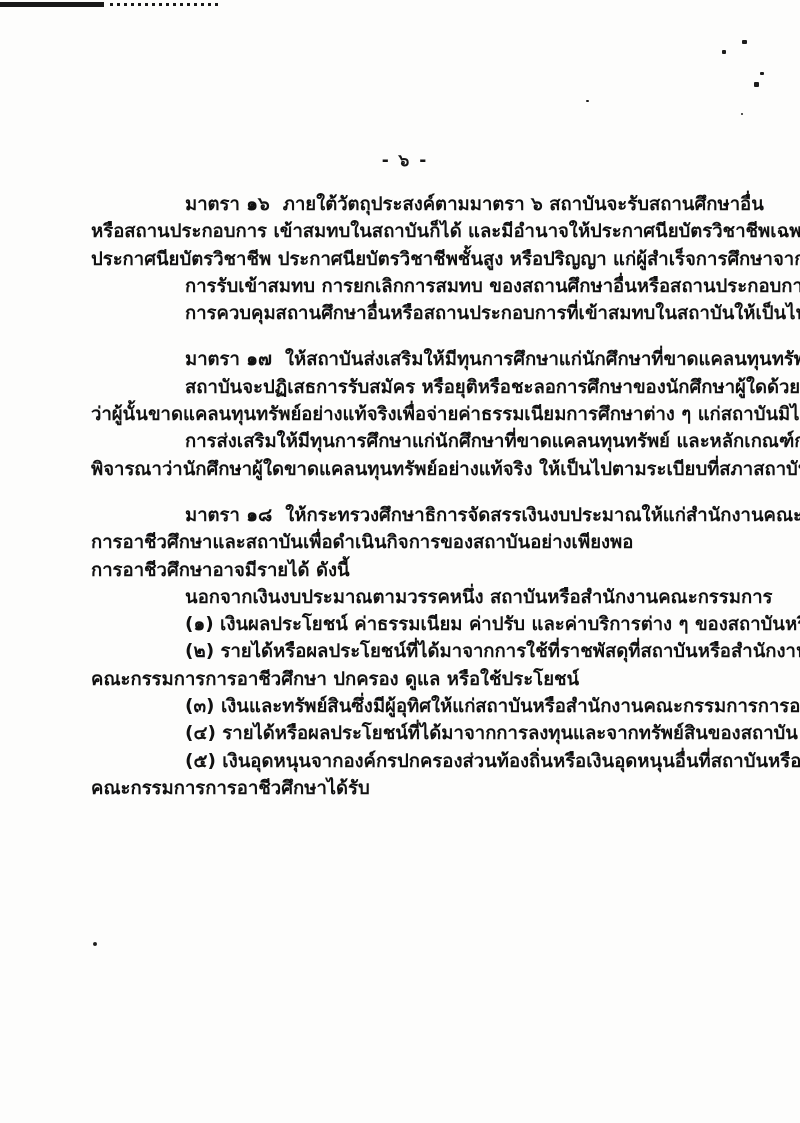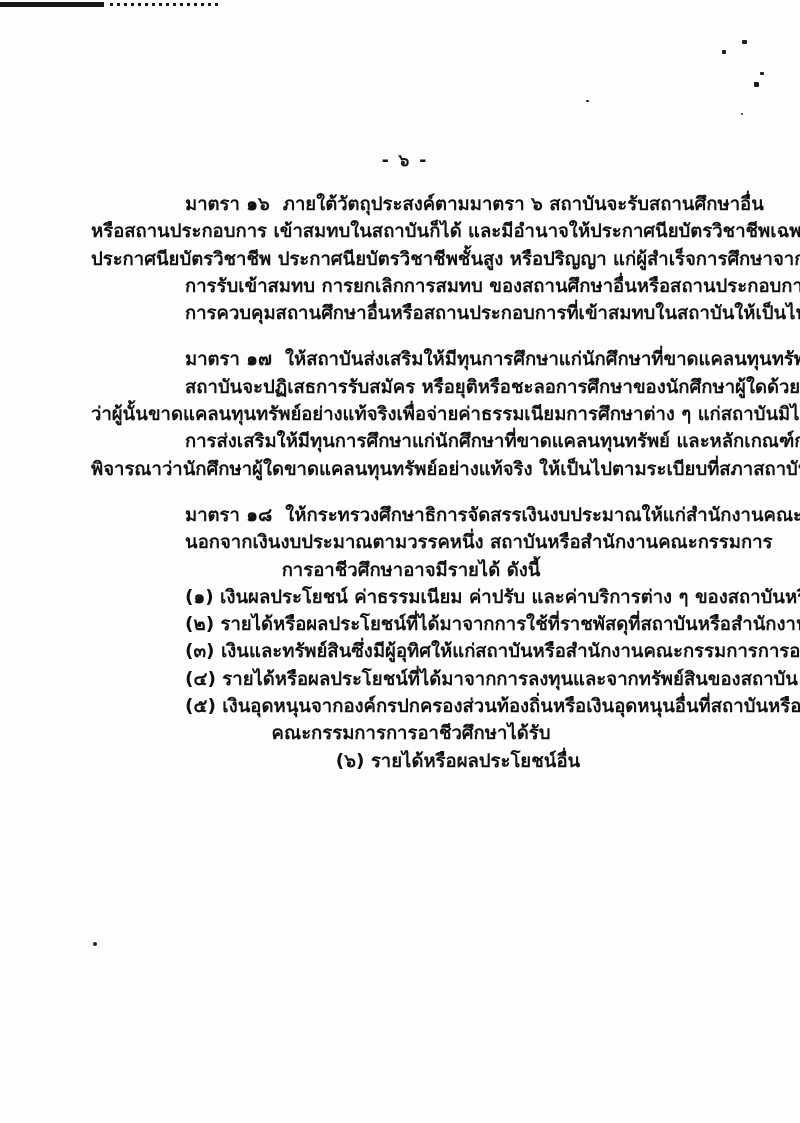--- a/index.html
+++ b/index.html
@@ -67,21 +67,20 @@
     width: 640px;
     font-size: 18.5px;
     font-weight: 600;
     line-height: 27.3px;
     color: #111;
   }
   .line {
     white-space: pre;
     height: 27.3px;
     overflow: visible;
-    text-align: center;
   }
   .line.indent {
     padding-left: 94px;
   }
   .spacer {
     height: 19px;
   }
 </style>
 </head>
 <body>
@@ -112,24 +111,25 @@
 
     <div class="line indent">มาตรา ๑๗  ให้สถาบันส่งเสริมให้มีทุนการศึกษาแก่นักศึกษาที่ขาดแคลนทุนทรัพย์</div>
     <div class="line indent">สถาบันจะปฏิเสธการรับสมัคร หรือยุติหรือชะลอการศึกษาของนักศึกษาผู้ใดด้วยเหตุเพียง</div>
     <div class="line">ว่าผู้นั้นขาดแคลนทุนทรัพย์อย่างแท้จริงเพื่อจ่ายค่าธรรมเนียมการศึกษาต่าง ๆ แก่สถาบันมิได้</div>
     <div class="line indent">การส่งเสริมให้มีทุนการศึกษาแก่นักศึกษาที่ขาดแคลนทุนทรัพย์ และหลักเกณฑ์การ</div>
     <div class="line">พิจารณาว่านักศึกษาผู้ใดขาดแคลนทุนทรัพย์อย่างแท้จริง ให้เป็นไปตามระเบียบที่สภาสถาบันกำหนด</div>
 
     <div class="spacer"></div>
 
     <div class="line indent">มาตรา ๑๘  ให้กระทรวงศึกษาธิการจัดสรรเงินงบประมาณให้แก่สำนักงานคณะกรรมการ</div>
+    <div class="line">การอาชีวศึกษาและสถาบันเพื่อดำเนินกิจการของสถาบันอย่างเพียงพอ</div>
+    <div class="line">การอาชีวศึกษาอาจมีรายได้ ดังนี้</div>
     <div class="line indent">นอกจากเงินงบประมาณตามวรรคหนึ่ง สถาบันหรือสำนักงานคณะกรรมการ</div>
-    <div class="line">การอาชีวศึกษาอาจมีรายได้ ดังนี้</div>
     <div class="line indent">(๑) เงินผลประโยชน์ ค่าธรรมเนียม ค่าปรับ และค่าบริการต่าง ๆ ของสถาบันหรือ</div>
     <div class="line indent">(๒) รายได้หรือผลประโยชน์ที่ได้มาจากการใช้ที่ราชพัสดุที่สถาบันหรือสำนักงาน</div>
+    <div class="line">คณะกรรมการการอาชีวศึกษา ปกครอง ดูแล หรือใช้ประโยชน์</div>
     <div class="line indent">(๓) เงินและทรัพย์สินซึ่งมีผู้อุทิศให้แก่สถาบันหรือสำนักงานคณะกรรมการการอาชีวศึกษา</div>
     <div class="line indent">(๔) รายได้หรือผลประโยชน์ที่ได้มาจากการลงทุนและจากทรัพย์สินของสถาบัน</div>
     <div class="line indent">(๕) เงินอุดหนุนจากองค์กรปกครองส่วนท้องถิ่นหรือเงินอุดหนุนอื่นที่สถาบันหรือสำนักงาน</div>
     <div class="line">คณะกรรมการการอาชีวศึกษาได้รับ</div>
-    <div class="line indent">(๖) รายได้หรือผลประโยชน์อื่น</div>
   </div>
 
 </div>
 
 </body></html>

